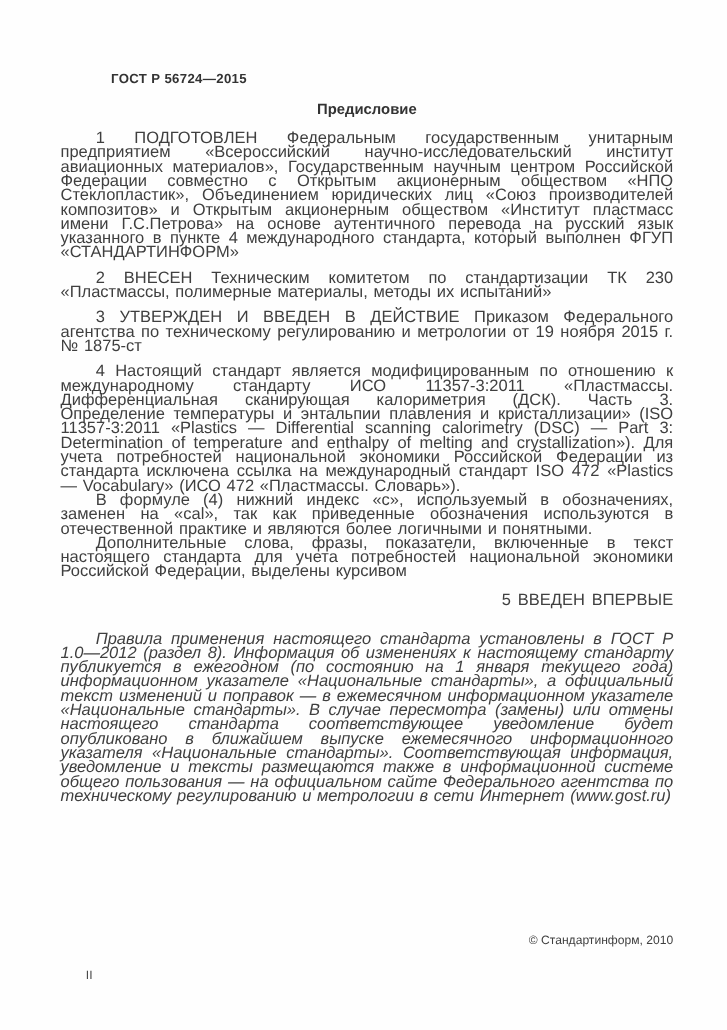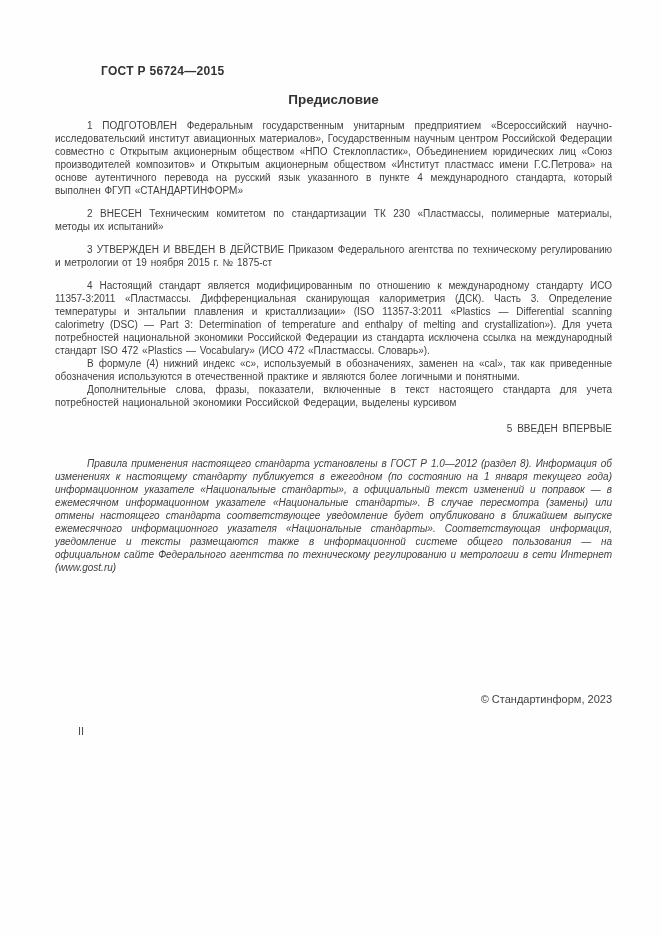--- a/index.html
+++ b/index.html
@@ -27,21 +27,21 @@
     padding-left: 23px;
   }
   .title {
     text-align: center;
     font-size: 13.5px;
     font-weight: bold;
     color: #333333;
     margin-top: 14px;
   }
   p.para {
-    font-size: 10px;
+    font-size: 15px;
     line-height: 13px;
     text-align: justify;
     text-indent: 32px;
     margin: 10px 0 0 0;
     word-spacing: 1px;
   }
   p.para.first {
     margin-top: 12px;
   }
   p.para.cont {
@@ -89,18 +89,18 @@
   <p class="para">4 Настоящий стандарт является модифицированным по отношению к международному стандарту ИСО 11357-3:2011 «Пластмассы. Дифференциальная сканирующая калориметрия (ДСК). Часть 3. Определение температуры и энтальпии плавления и кристаллизации» (ISO 11357-3:2011 «Plastics — Differential scanning calorimetry (DSC) — Part 3: Determination of temperature and enthalpy of melting and crystallization»). Для учета потребностей национальной экономики Российской Федерации из стандарта исключена ссылка на международный стандарт ISO 472 «Plastics — Vocabulary» (ИСО 472 «Пластмассы. Словарь»).</p>
 
   <p class="para cont">В формуле (4) нижний индекс «с», используемый в обозначениях, заменен на «cal», так как приведенные обозначения используются в отечественной практике и являются более логичными и понятными.</p>
 
   <p class="para cont">Дополнительные слова, фразы, показатели, включенные в текст настоящего стандарта для учета потребностей национальной экономики Российской Федерации, выделены курсивом</p>
 
   <p class="para clause5">5 ВВЕДЕН ВПЕРВЫЕ</p>
 
   <p class="para italic-note">Правила применения настоящего стандарта установлены в ГОСТ Р 1.0—2012 (раздел 8). Информация об изменениях к настоящему стандарту публикуется в ежегодном (по состоянию на 1 января текущего года) информационном указателе «Национальные стандарты», а официальный текст изменений и поправок — в ежемесячном информационном указателе «Национальные стандарты». В случае пересмотра (замены) или отмены настоящего стандарта соответствующее уведомление будет опубликовано в ближайшем выпуске ежемесячного информационного указателя «Национальные стандарты». Соответствующая информация, уведомление и тексты размещаются также в информационной системе общего пользования — на официальном сайте Федерального агентства по техническому регулированию и метрологии в сети Интернет (www.gost.ru)</p>
 
-  <div class="copyright">© Стандартинформ, 2023</div>
+  <div class="copyright">© Стандартинформ, 2010</div>
 
 
   <div class="page-number">II</div>
 
 </div>
 
 </body></html>

